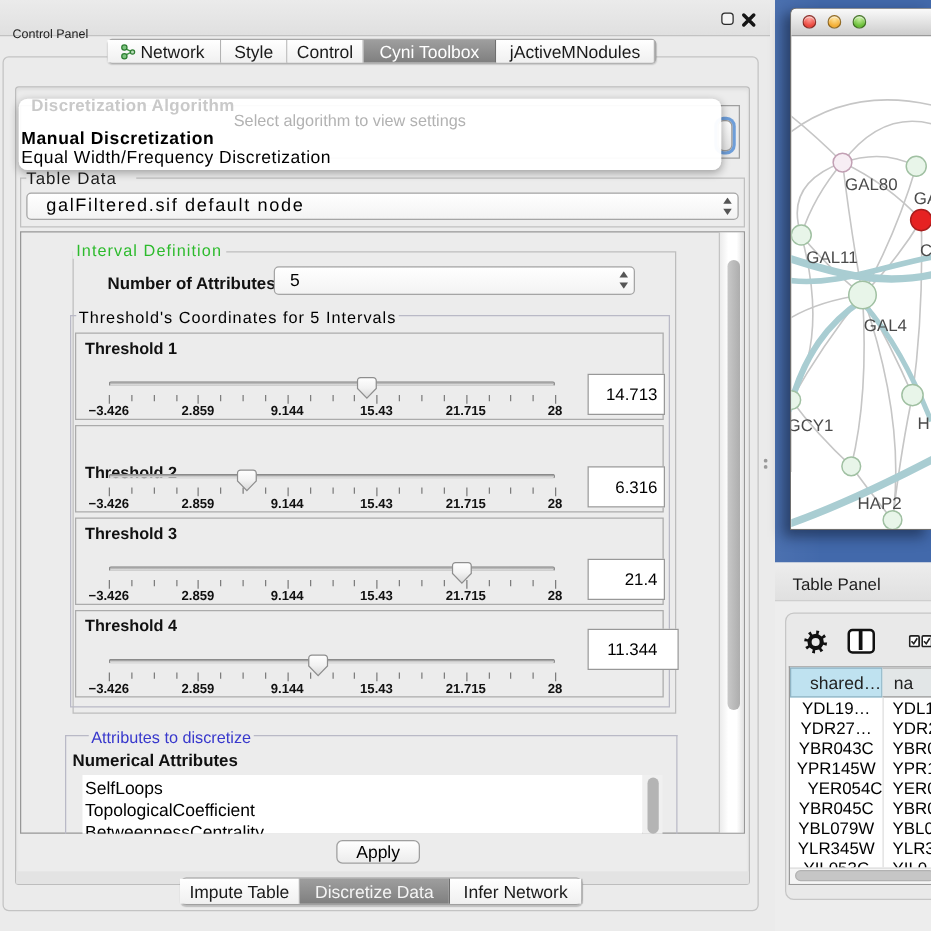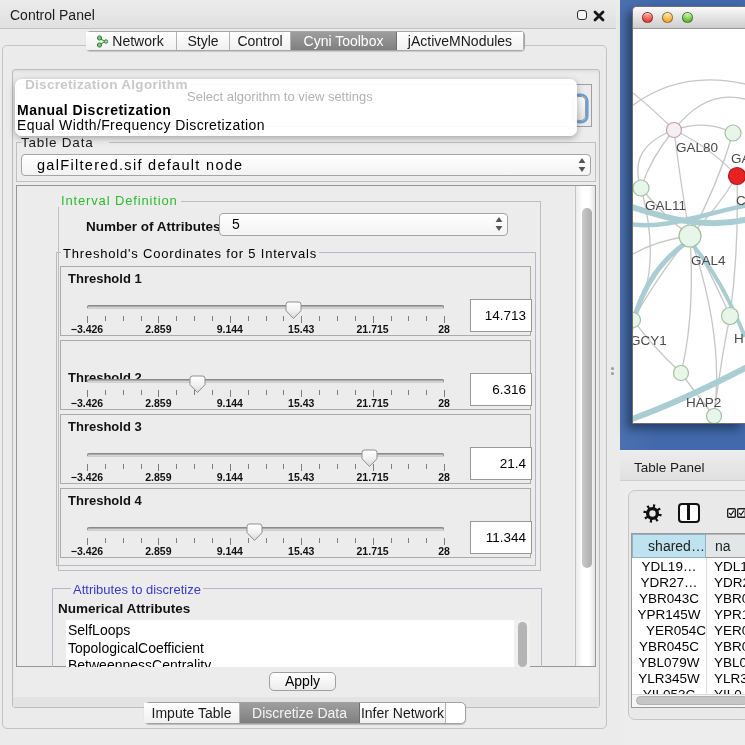--- a/index.html
+++ b/index.html
@@ -1,14 +1,14 @@
 <!DOCTYPE html>
 <html><head><meta charset="utf-8"><style>*{margin:0;padding:0;box-sizing:border-box;}body{width:745px;height:745px;position:relative;overflow:hidden;background:#ebebeb;font-family:"Liberation Sans",sans-serif;-webkit-font-smoothing:antialiased;}div{position:absolute;}</style></head><body>
 <div style="left:0;top:0;width:616px;height:29px;background:linear-gradient(#ebebeb,#e0e0e0);border-bottom:1px solid #c2c2c2;"></div>
-<div style="left:10px;top:7px;font-size:14px;color:#1c1c1c;">Control Panel</div>
+<div style="left:10px;top:22px;font-size:10px;color:#1c1c1c;">Control Panel</div>
 <div style="left:577px;top:10px;width:10px;height:10px;border:1.6px solid #2a2a2a;border-radius:3px;background:#f4f4f4;"></div>
 <svg style="position:absolute;left:593px;top:9.5px;" width="12" height="12" viewBox="0 0 12 12">
     <path d="M2 2 L10 10 M10 2 L2 10" stroke="#161616" stroke-width="2.8" stroke-linecap="round"></path>
   </svg>
 <div style="left:2px;top:45px;width:605px;height:684px;background:#ebebeb;border:1px solid #c3c3c3;border-radius:5px;"></div>
 <div style="left:86px;top:31px;width:439px;height:20px;border:1px solid #a6a6a6;border-radius:4px;overflow:hidden;box-shadow:0 1px 1px rgba(0,0,0,0.15);background:#fff;"></div>
 <div style="left:86px;top:32px;width:91px;height:18px;background:linear-gradient(#ffffff,#f0f0f0);color:#1a1a1a;border-right:1px solid #b2b2b2;font-size:14px;text-align:center;line-height:18px;"><svg style="position:absolute;left:10px;top:3px;" width="13" height="13" viewBox="0 0 13 13">
       <path d="M3.5 3.5 L9.5 6.5 M3.5 9.5 L9.5 6.5" stroke="#3f9644" stroke-width="1.1" fill="none"></path>
       <circle cx="3.5" cy="3" r="2.1" fill="#7cc47f" stroke="#2e7d32" stroke-width="1"></circle>
       <circle cx="3.5" cy="10" r="2.1" fill="#7cc47f" stroke="#2e7d32" stroke-width="1"></circle>
@@ -201,36 +201,36 @@
 <svg style="position:absolute;left:246.3px;top:523px;" width="17" height="19" viewBox="0 0 17 19">
     <defs>
       <linearGradient id="th4" x1="0" y1="0" x2="0" y2="1">
         <stop offset="0" stop-color="#ffffff"></stop>
         <stop offset="0.5" stop-color="#f2f2f2"></stop>
         <stop offset="1" stop-color="#d8d8d8"></stop>
       </linearGradient>
     </defs>
     <path d="M3.5 1 h10 a2.5 2.5 0 0 1 2.5 2.5 v6.2 L8.5 17.5 L1 9.7 V3.5 a2.5 2.5 0 0 1 2.5-2.5 Z" fill="url(#th4)" stroke="#8e8e8e" stroke-width="1"></path>
   </svg>
-<div style="position:absolute;left:470px;top:521px;width:55px;height:31px;background:#fff;border:1px solid #989898;font-size:13.5px;color:#000;text-align:right;line-height:31px;padding-right:5px;box-sizing:content-box;">11.344</div>
+<div style="position:absolute;left:470px;top:503px;width:55px;height:31px;background:#fff;border:1px solid #989898;font-size:13.5px;color:#000;text-align:right;line-height:31px;padding-right:16px;box-sizing:content-box;">11.344</div>
 <div style="left:52px;top:588px;width:490px;height:79px;border:1px solid #b9b9c6;border-bottom:none;"></div>
 <div style="left:71px;top:582px;height:14px;background:#ececec;padding:0 2px;font-size:13px;color:#3838cc;">Attributes to discretize</div>
 <div style="left:58px;top:601px;font-size:13.5px;font-weight:bold;color:#111;">Numerical Attributes</div>
 <div style="left:66px;top:620px;width:448px;height:47px;background:#fff;overflow:hidden;">
     <div style="left:2px;top:2px;font-size:14px;color:#000;line-height:17.5px;white-space:pre;">SelfLoops
 TopologicalCoefficient
 BetweennessCentrality</div>
   </div>
 <div style="left:514px;top:620px;width:16px;height:47px;background:#f0f0f0;"></div>
 <div style="left:518px;top:622px;width:9px;height:45px;background:#b4b4b4;border-radius:4.5px;"></div>
 <div style="left:269px;top:672px;width:67px;height:19px;background:linear-gradient(#ffffff,#ececec);border:1px solid #9f9f9f;border-radius:5px;font-size:14px;color:#000;text-align:center;line-height:17px;">Apply</div>
 <div style="left:144px;top:702px;width:322px;height:22px;border:1px solid #a0a0a0;border-radius:5px;overflow:hidden;box-shadow:0 1px 1px rgba(0,0,0,0.2);background:#fff;"></div>
 <div style="left:144px;top:703px;width:96px;height:20px;background:linear-gradient(#ffffff,#f0f0f0);color:#1a1a1a;border-right:1px solid #b2b2b2;font-size:14px;text-align:center;line-height:20px;">Impute Table</div>
 <div style="left:240px;top:703px;width:120px;height:20px;background:linear-gradient(#9e9e9e,#7f7f7f);color:#f5f5f5;border-right:1px solid #6f6f6f;font-size:14px;text-align:center;line-height:20px;">Discretize Data</div>
-<div style="left:360px;top:703px;width:86px;height:20px;background:linear-gradient(#ffffff,#f0f0f0);color:#1a1a1a;border-right:1px solid #b2b2b2;font-size:14px;text-align:center;line-height:20px;">Infer Network</div>
+<div style="left:360px;top:703px;width:106px;height:20px;background:linear-gradient(#ffffff,#f0f0f0);color:#1a1a1a;border-right:1px solid #b2b2b2;font-size:14px;text-align:center;line-height:20px;">Infer Network</div>
 <div style="left:611px;top:367px;width:3px;height:3px;border-radius:50%;background:#9a9a9a;"></div>
 <div style="left:611px;top:372px;width:3px;height:3px;border-radius:50%;background:#9a9a9a;"></div>
 <div style="left:620px;top:0;width:125px;height:450px;background:#4269ab;overflow:hidden;">
     <div style="left:0;top:0;width:125px;height:450px;background:linear-gradient(to right,rgba(255,255,255,0.05),rgba(0,0,0,0) 30%);"></div>
   </div>
 <div style="left:632px;top:6px;width:113px;height:418px;background:#fff;border:1px solid #6e6e6e;border-right:none;border-radius:5px 0 0 0;box-shadow:-5px 5px 10px rgba(10,20,40,0.5);overflow:hidden;">
     <div style="left:0;top:0;width:113px;height:22px;background:linear-gradient(#fafafa,#cdcdcd);border-bottom:1px solid #9a9a9a;"></div>
   </div>
 <div style="left:641.5px;top:11.5px;width:11px;height:11px;border-radius:50%;background:radial-gradient(circle at 50% 25%,#ffa09a,#ea443a 70%);border:0.5px solid rgba(0,0,0,0.4);box-shadow:inset 0 1px 1px rgba(255,255,255,0.7);"></div>
 <div style="left:661.5px;top:11.5px;width:11px;height:11px;border-radius:50%;background:radial-gradient(circle at 50% 25%,#ffe49a,#f3ad33 70%);border:0.5px solid rgba(0,0,0,0.4);box-shadow:inset 0 1px 1px rgba(255,255,255,0.7);"></div>

